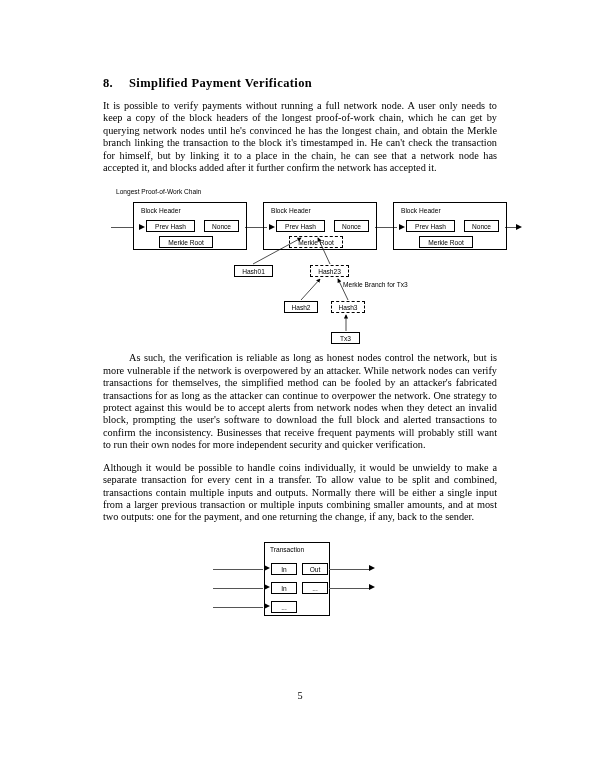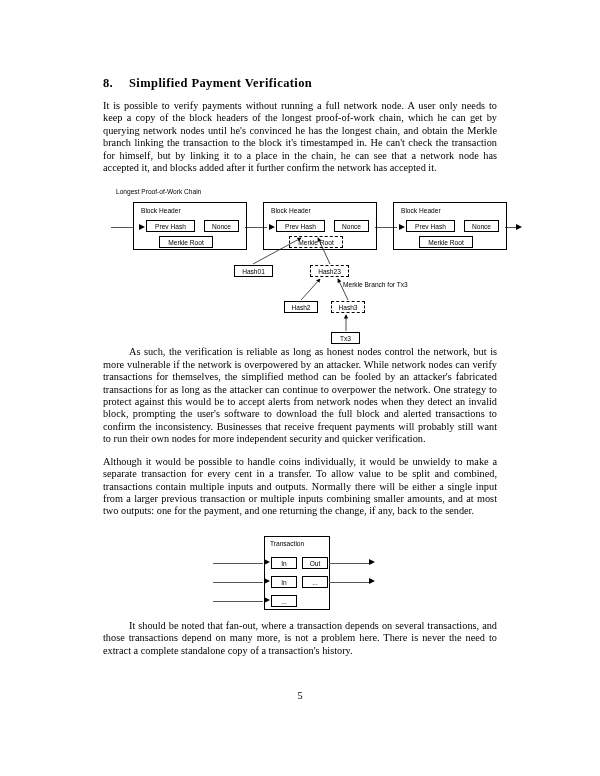--- a/index.html
+++ b/index.html
@@ -45,20 +45,21 @@
 
   p.body {
     font-size: 10.3px;
     line-height: 12.4px;
     text-align: justify;
     margin: 0 0 0 0;
     hyphens: none;
   }
   p.indent {
     text-indent: 26px;
+    margin-top: 6px;
   }
 
   .spacer-sm { height: 10px; }
 
   
   .spv-wrap {
     position: relative;
     width: 394px;
     height: 158px;
     margin-top: 14px;
@@ -298,19 +299,18 @@
       <div class="arrowR" style="left:266px; top:46.5px;"></div>
 
       <div class="io in1">In</div>
       <div class="io in2">In</div>
       <div class="io in3">...</div>
       <div class="io out1">Out</div>
       <div class="io out2">...</div>
 
     </div>
 
-    <p class="body indent">It should be noted that fan-out, where a transaction depends on several transactions, and those transactions depend on many more, is not a problem here.  There is never the need to extract a complete standalone copy of a transaction's history.</p>
 
   </div>
 
   <div class="pagenum">5</div>
 
 </div>
 
 </body></html>

